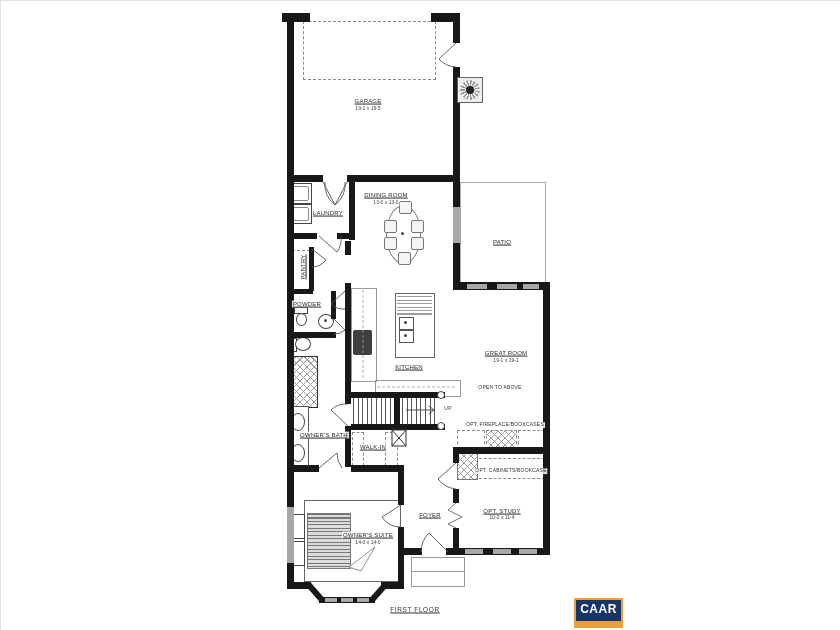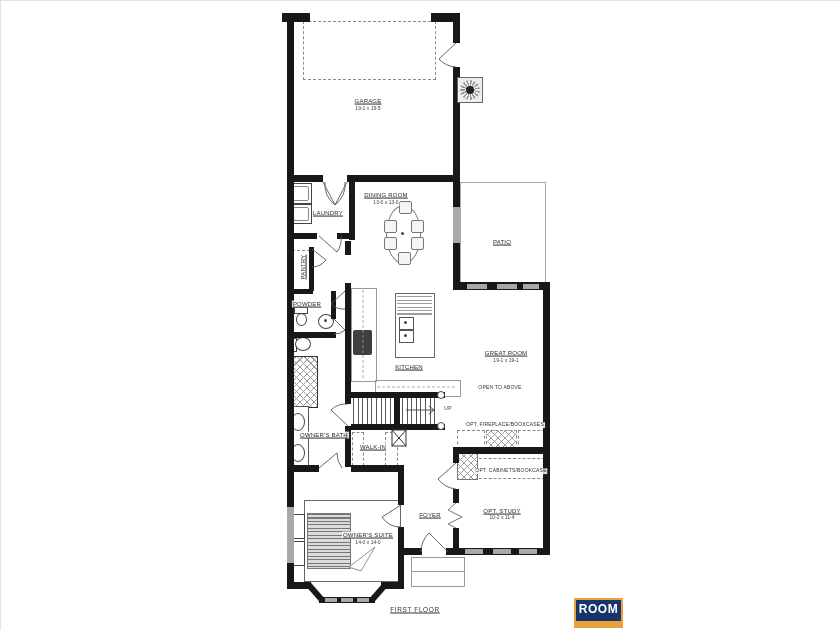--- a/index.html
+++ b/index.html
@@ -166,21 +166,21 @@
   <div class="dim" style="left:367px;top:542px;">14-0 x 14-0</div>
   <div class="lbl" style="left:429px;top:514px;">FOYER</div>
   <div class="lbl" style="left:501px;top:510px;">OPT. STUDY</div>
   <div class="dim" style="left:501px;top:517px;">10-2 x 11-4</div>
   <div class="note" style="left:510px;top:470px;">OPT. CABINETS/BOOKCASE</div>
   <div class="note" style="left:447px;top:408px;">UP</div>
 
   <div id="first-floor">FIRST FLOOR</div>
 
   <div id="logo">
-    <span class="caar-text">ROOM</span>
+    <span class="caar-text">CAAR</span>
     <span class="caar-strip"></span>
   </div>
 
 <div class="w" style="left: 286px; top: 12px; width: 7px; height: 573px;"></div>
     <div class="w" style="left: 281px; top: 12px; width: 28px; height: 9px;"></div>
     <div class="w" style="left: 430px; top: 12px; width: 29px; height: 9px;"></div>
     <div class="w" style="left: 452px; top: 12px; width: 7px; height: 30px;"></div>
     <div class="w" style="left: 452px; top: 66px; width: 7px; height: 112px;"></div>
     <div class="w" style="left: 286px; top: 174px; width: 36px; height: 7px;"></div>
     <div class="w" style="left: 346px; top: 174px; width: 113px; height: 7px;"></div>

